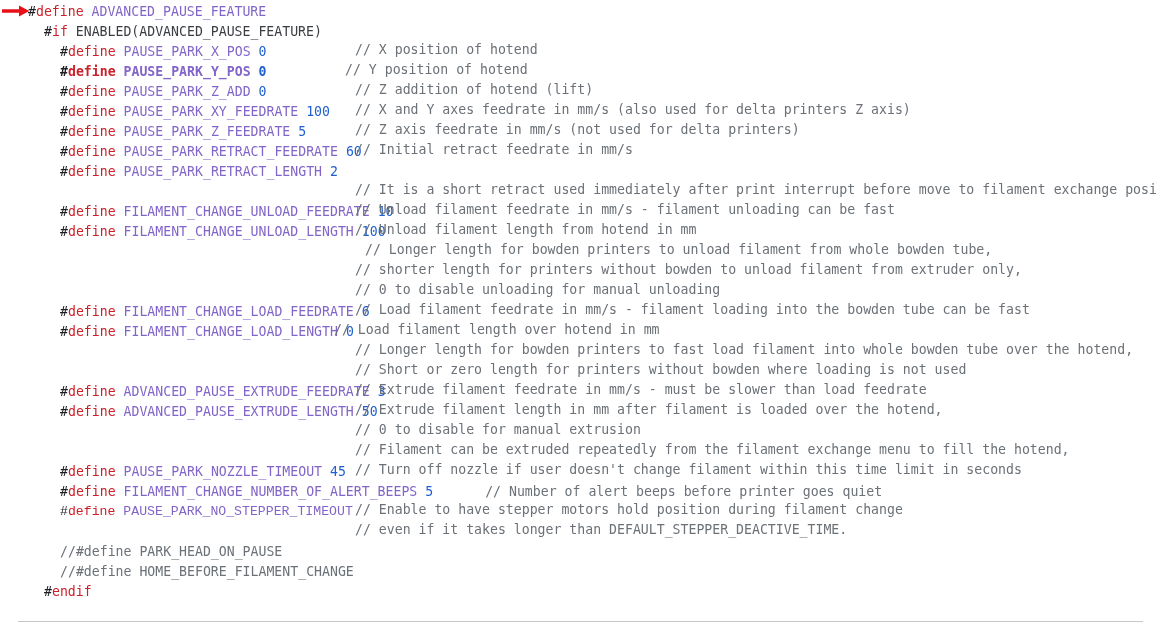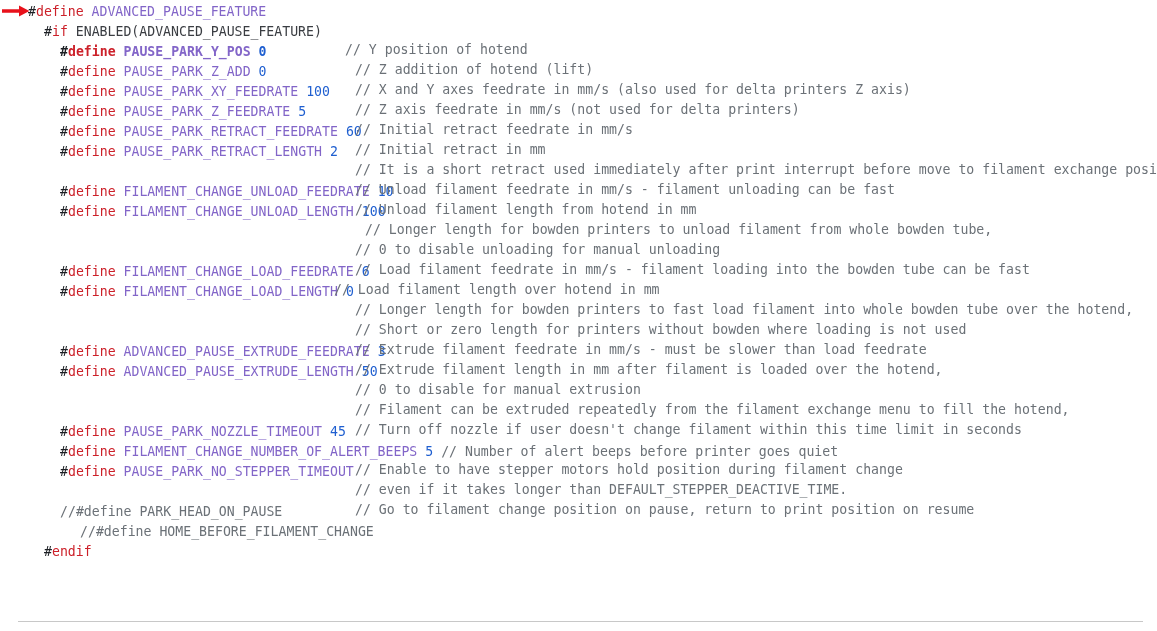--- a/index.html
+++ b/index.html
@@ -45,21 +45,21 @@
     white-space: pre;
     color: #6b7177;
   }
 
   
   .tok-hash    { color: #1c1f24; }
   .tok-kw      { color: #cc2029; }
   .tok-macro   { color: #8265c8; }
   .tok-num     { color: #1f5fd0; }
   .tok-plain   { color: #3a3d42; }
-  .tok-comment { color: #6b7177; }
+  .tok-comment { color: #6b7177; margin-left: 44px; }
   .tok-dis     { color: #6b7177; }
 
   
   #arrow-marker {
     position: absolute;
     left: 2px;
     top: 5px;
     width: 28px;
     height: 12px;
     pointer-events: none;
@@ -79,42 +79,44 @@
 
 <div id="code-listing">
 
   <svg id="arrow-marker" viewBox="0 0 28 12" width="28" height="12" aria-hidden="true">
     <path d="M0 4.2 H17 V0.6 L27.4 6 L17 11.4 V7.8 H0 Z" fill="#e8111b"></path>
   </svg>
 
   <div id="lines-host">
       <div class="code-line"><span class="code-part" style="left: 28px;"><span class="tok-hash">#</span><span class="tok-kw">define</span><span class="tok-plain"> </span><span class="tok-macro">ADVANCED_PAUSE_FEATURE</span></span></div>
       <div class="code-line"><span class="code-part" style="left: 44px;"><span class="tok-hash">#</span><span class="tok-kw">if</span><span class="tok-plain"> ENABLED(ADVANCED_PAUSE_FEATURE)</span></span></div>
+      <div class="code-line"><span class="code-part" style="left: 60px;"><span class="tok-hash">#</span><span class="tok-kw">define</span><span class="tok-plain"> </span><span class="tok-macro">PAUSE_PARK_X_POS</span><span class="tok-plain"> </span><span class="tok-num">0</span></span><span class="comment-part" style="left: 355px;">// X position of hotend</span></div>
       <div class="code-line"><span class="code-part" style="left: 60px; font-weight: bold;"><span class="tok-hash">#</span><span class="tok-kw">define</span><span class="tok-plain"> </span><span class="tok-macro">PAUSE_PARK_Y_POS</span><span class="tok-plain"> </span><span class="tok-num">0</span></span><span class="comment-part" style="left: 345px;">// Y position of hotend</span></div>
       <div class="code-line"><span class="code-part" style="left: 60px;"><span class="tok-hash">#</span><span class="tok-kw">define</span><span class="tok-plain"> </span><span class="tok-macro">PAUSE_PARK_Z_ADD</span><span class="tok-plain"> </span><span class="tok-num">0</span></span><span class="comment-part" style="left: 355px;">// Z addition of hotend (lift)</span></div>
       <div class="code-line"><span class="code-part" style="left: 60px;"><span class="tok-hash">#</span><span class="tok-kw">define</span><span class="tok-plain"> </span><span class="tok-macro">PAUSE_PARK_XY_FEEDRATE</span><span class="tok-plain"> </span><span class="tok-num">100</span></span><span class="comment-part" style="left: 355px;">// X and Y axes feedrate in mm/s (also used for delta printers Z axis)</span></div>
       <div class="code-line"><span class="code-part" style="left: 60px;"><span class="tok-hash">#</span><span class="tok-kw">define</span><span class="tok-plain"> </span><span class="tok-macro">PAUSE_PARK_Z_FEEDRATE</span><span class="tok-plain"> </span><span class="tok-num">5</span></span><span class="comment-part" style="left: 355px;">// Z axis feedrate in mm/s (not used for delta printers)</span></div>
       <div class="code-line"><span class="code-part" style="left: 60px;"><span class="tok-hash">#</span><span class="tok-kw">define</span><span class="tok-plain"> </span><span class="tok-macro">PAUSE_PARK_RETRACT_FEEDRATE</span><span class="tok-plain"> </span><span class="tok-num">60</span></span><span class="comment-part" style="left: 355px;">// Initial retract feedrate in mm/s</span></div>
-      <div class="code-line"><span class="code-part" style="left: 60px;"><span class="tok-hash">#</span><span class="tok-kw">define</span><span class="tok-plain"> </span><span class="tok-macro">PAUSE_PARK_RETRACT_LENGTH</span><span class="tok-plain"> </span><span class="tok-num">2</span></span><span class="comment-part" style="left: 355px;">// Initial retract in mm</span></div>
+      <div class="code-line"><span class="code-part" style="left: 60px;"><span class="tok-hash">#</span><span class="tok-kw">define</span><span class="tok-plain"> </span><span class="tok-macro">PAUSE_PARK_RETRACT_LENGTH</span><span class="tok-plain"> </span><span class="tok-num">2</span></span></div>
       <div class="code-line"><span class="comment-part" style="left: 355px;">// It is a short retract used immediately after print interrupt before move to filament exchange position</span></div>
       <div class="code-line"><span class="code-part" style="left: 60px;"><span class="tok-hash">#</span><span class="tok-kw">define</span><span class="tok-plain"> </span><span class="tok-macro">FILAMENT_CHANGE_UNLOAD_FEEDRATE</span><span class="tok-plain"> </span><span class="tok-num">10</span></span><span class="comment-part" style="left: 355px;">// Unload filament feedrate in mm/s - filament unloading can be fast</span></div>
       <div class="code-line"><span class="code-part" style="left: 60px;"><span class="tok-hash">#</span><span class="tok-kw">define</span><span class="tok-plain"> </span><span class="tok-macro">FILAMENT_CHANGE_UNLOAD_LENGTH</span><span class="tok-plain"> </span><span class="tok-num">100</span></span><span class="comment-part" style="left: 355px;">// Unload filament length from hotend in mm</span></div>
       <div class="code-line"><span class="comment-part" style="left: 365px;">// Longer length for bowden printers to unload filament from whole bowden tube,</span></div>
+      <div class="code-line"><span class="comment-part" style="left: 355px;">// shorter length for printers without bowden to unload filament from extruder only,</span></div>
       <div class="code-line"><span class="comment-part" style="left: 355px;">// 0 to disable unloading for manual unloading</span></div>
       <div class="code-line"><span class="code-part" style="left: 60px;"><span class="tok-hash">#</span><span class="tok-kw">define</span><span class="tok-plain"> </span><span class="tok-macro">FILAMENT_CHANGE_LOAD_FEEDRATE</span><span class="tok-plain"> </span><span class="tok-num">6</span></span><span class="comment-part" style="left: 355px;">// Load filament feedrate in mm/s - filament loading into the bowden tube can be fast</span></div>
       <div class="code-line"><span class="code-part" style="left: 60px;"><span class="tok-hash">#</span><span class="tok-kw">define</span><span class="tok-plain"> </span><span class="tok-macro">FILAMENT_CHANGE_LOAD_LENGTH</span><span class="tok-plain"> </span><span class="tok-num">0</span></span><span class="comment-part" style="left: 334px;">// Load filament length over hotend in mm</span></div>
       <div class="code-line"><span class="comment-part" style="left: 355px;">// Longer length for bowden printers to fast load filament into whole bowden tube over the hotend,</span></div>
       <div class="code-line"><span class="comment-part" style="left: 355px;">// Short or zero length for printers without bowden where loading is not used</span></div>
       <div class="code-line"><span class="code-part" style="left: 60px;"><span class="tok-hash">#</span><span class="tok-kw">define</span><span class="tok-plain"> </span><span class="tok-macro">ADVANCED_PAUSE_EXTRUDE_FEEDRATE</span><span class="tok-plain"> </span><span class="tok-num">3</span></span><span class="comment-part" style="left: 355px;">// Extrude filament feedrate in mm/s - must be slower than load feedrate</span></div>
       <div class="code-line"><span class="code-part" style="left: 60px;"><span class="tok-hash">#</span><span class="tok-kw">define</span><span class="tok-plain"> </span><span class="tok-macro">ADVANCED_PAUSE_EXTRUDE_LENGTH</span><span class="tok-plain"> </span><span class="tok-num">50</span></span><span class="comment-part" style="left: 355px;">// Extrude filament length in mm after filament is loaded over the hotend,</span></div>
       <div class="code-line"><span class="comment-part" style="left: 355px;">// 0 to disable for manual extrusion</span></div>
       <div class="code-line"><span class="comment-part" style="left: 355px;">// Filament can be extruded repeatedly from the filament exchange menu to fill the hotend,</span></div>
       <div class="code-line"><span class="code-part" style="left: 60px;"><span class="tok-hash">#</span><span class="tok-kw">define</span><span class="tok-plain"> </span><span class="tok-macro">PAUSE_PARK_NOZZLE_TIMEOUT</span><span class="tok-plain"> </span><span class="tok-num">45</span></span><span class="comment-part" style="left: 355px;">// Turn off nozzle if user doesn't change filament within this time limit in seconds</span></div>
       <div class="code-line"><span class="code-part" style="left: 60px;"><span class="tok-hash">#</span><span class="tok-kw">define</span><span class="tok-plain"> </span><span class="tok-macro">FILAMENT_CHANGE_NUMBER_OF_ALERT_BEEPS</span><span class="tok-plain"> </span><span class="tok-num">5</span><span class="tok-plain"> </span><span class="tok-comment">// Number of alert beeps before printer goes quiet</span></span></div>
-      <div class="code-line"><span class="code-part" style="left: 60px;"><span class="tok-hash">#</span><span class="tok-kw">define</span><span class="tok-plain"> </span><span class="tok-macro">PAUSE_PARK_NO_STEPPER_TIMEOUT</span></span><span class="comment-part" style="left: 355px;">// Enable to have stepper motors hold position during filament change</span></div>
+      <div class="code-line"><span class="code-part" style="left: 60px; font-family: Liberation Mono, monospace;"><span class="tok-hash">#</span><span class="tok-kw">define</span><span class="tok-plain"> </span><span class="tok-macro">PAUSE_PARK_NO_STEPPER_TIMEOUT</span></span><span class="comment-part" style="left: 355px;">// Enable to have stepper motors hold position during filament change</span></div>
       <div class="code-line"><span class="comment-part" style="left: 355px;">// even if it takes longer than DEFAULT_STEPPER_DEACTIVE_TIME.</span></div>
-      <div class="code-line"><span class="code-part" style="left: 60px;"><span class="tok-dis">//#define PARK_HEAD_ON_PAUSE</span></span><span class="comment-part" style="left: 355px;">// Go to filament change position on pause, return to print position on resume</span></div>
-      <div class="code-line"><span class="code-part" style="left: 60px; margin-left: 20px;"><span class="tok-dis">//#define HOME_BEFORE_FILAMENT_CHANGE</span></span></div>
+      <div class="code-line"><span class="code-part" style="left: 60px;"><span class="tok-dis">//#define PARK_HEAD_ON_PAUSE</span></span></div>
+      <div class="code-line"><span class="code-part" style="left: 60px;"><span class="tok-dis">//#define HOME_BEFORE_FILAMENT_CHANGE</span></span></div>
       <div class="code-line"><span class="code-part" style="left: 44px;"><span class="tok-hash">#</span><span class="tok-kw">endif</span></span></div>
     </div>
 
   <div id="bottom-rule"></div>
 </div>
 
 </body></html>

